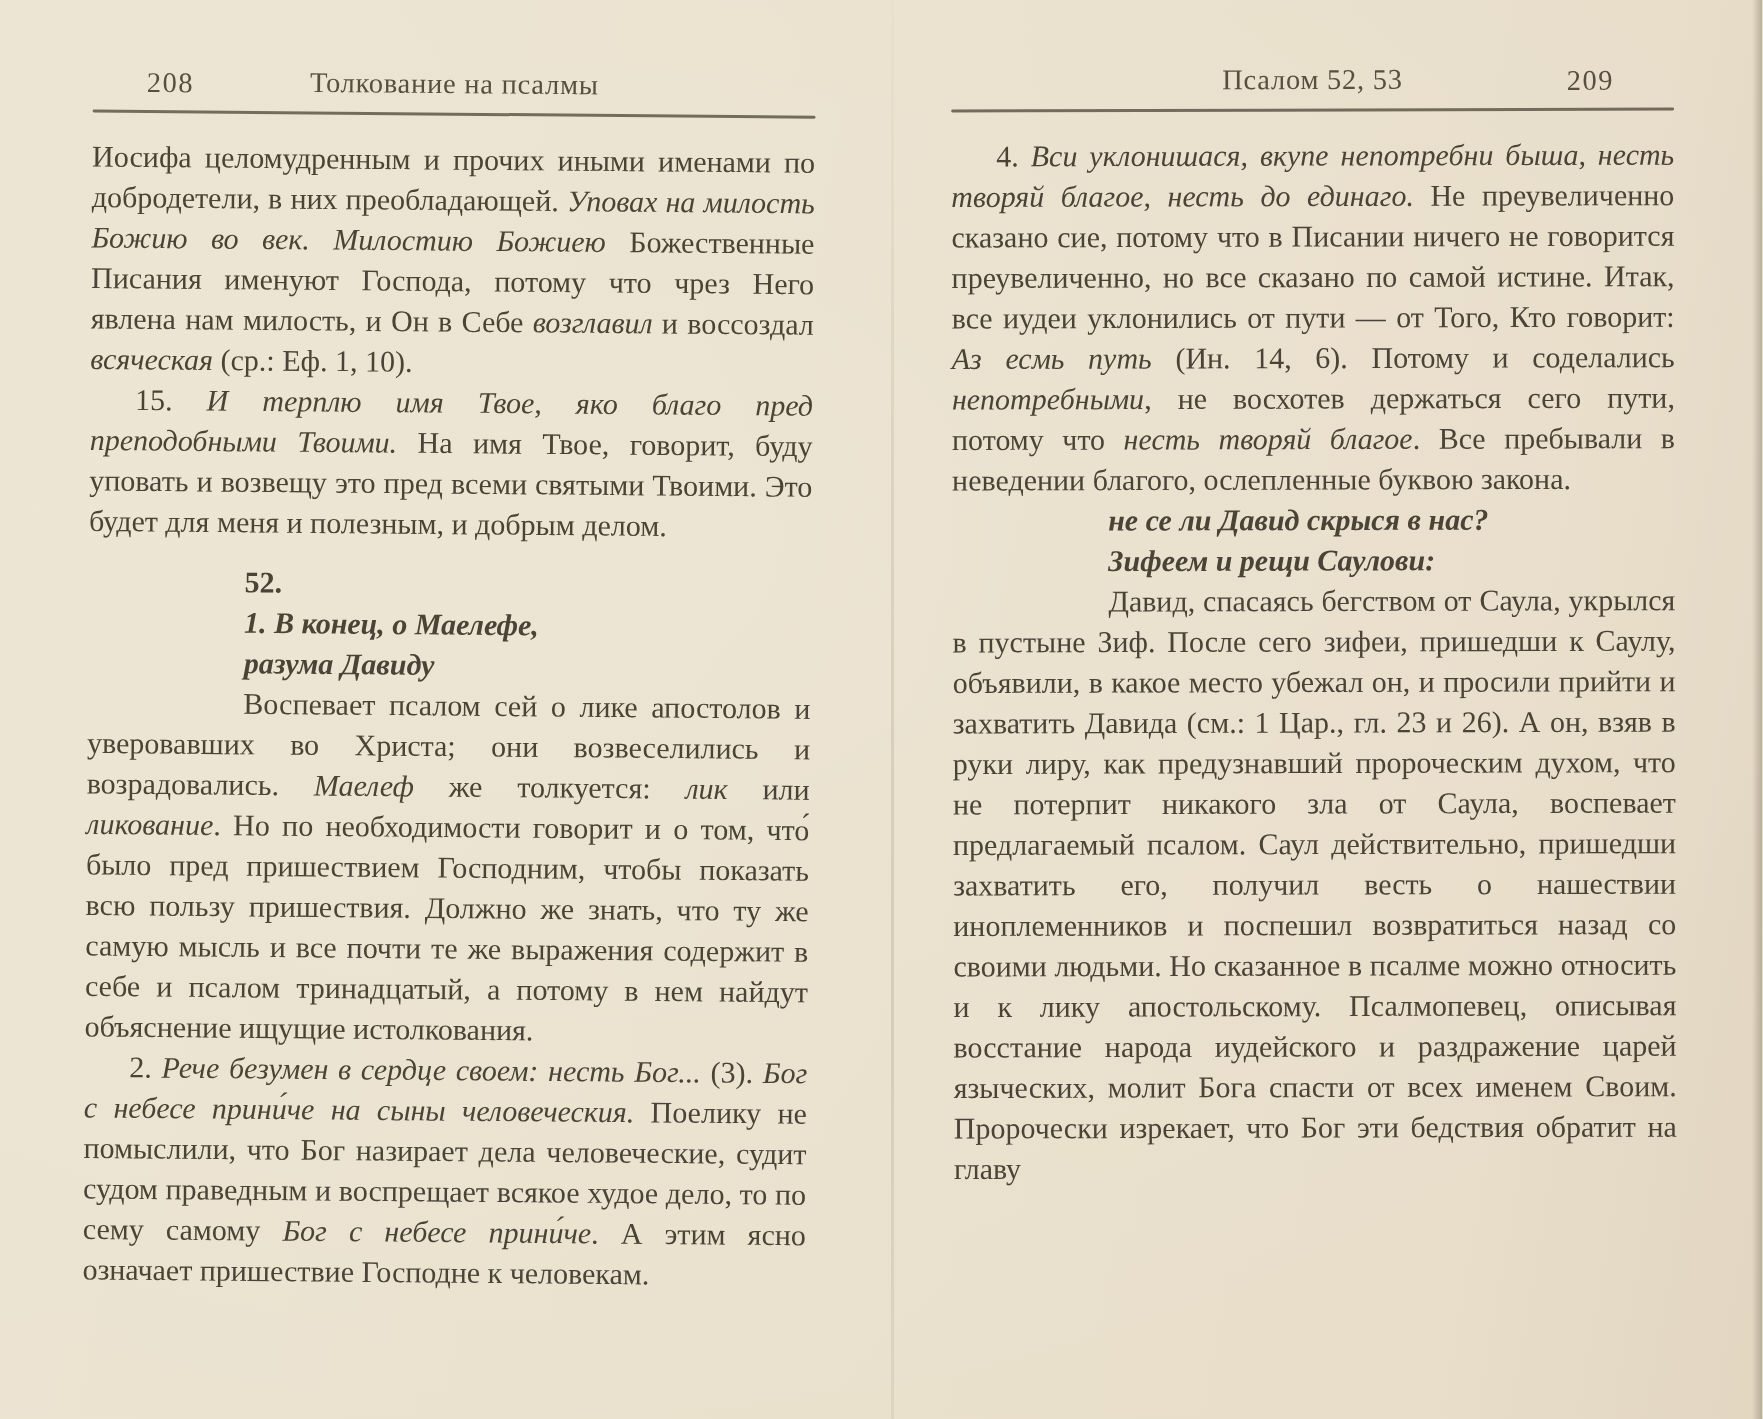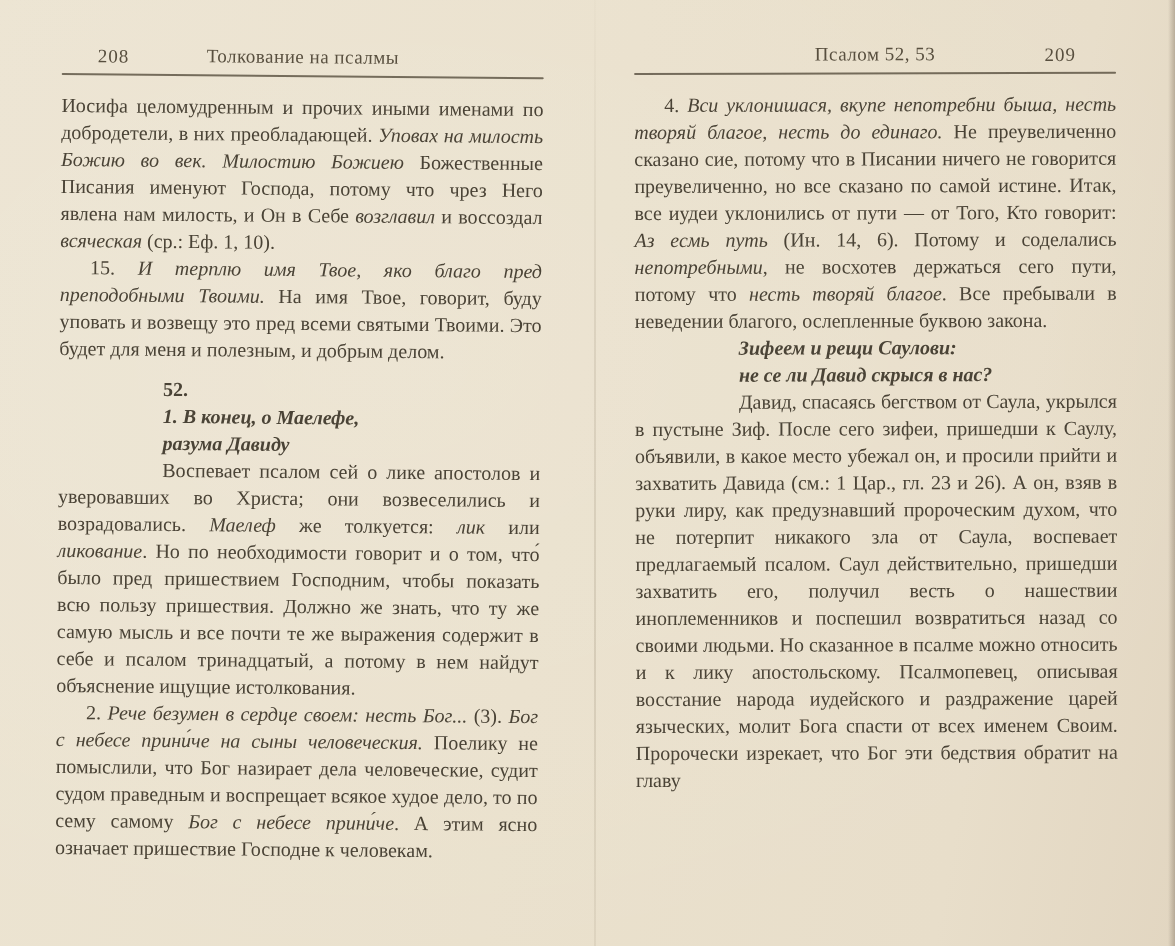--- a/index.html
+++ b/index.html
@@ -69,18 +69,18 @@
 
 <section class="page page-right">
   <header class="running-head">
     <span class="headtitle">Псалом 52, 53</span>
     <span class="pagenum">209</span>
   </header>
   <div class="head-rule"></div>
   <div class="page-body">
       <p class="para indent-normal"><span class="rm">4. </span><span class="it">Вси уклонишася, вкупе непотребни быша, несть творяй благое, несть до единаго. </span><span class="rm">Не преувеличенно сказано сие, потому что в Писании ничего не говорится преувеличенно, но все сказано по самой истине. Итак, все иудеи уклонились от пути — от Того, Кто говорит: </span><span class="it">Аз есмь путь </span><span class="rm">(Ин. 14, 6). Потому и соделались </span><span class="it">непотребными</span><span class="rm">, не восхотев держаться сего пути, потому что </span><span class="it">несть творяй благое</span><span class="rm">. Все пребывали в неведении благого, ослепленные буквою закона.</span></p>
       <div class="subtitle">
+        <div class="subtitle-line">не се ли Давид скрыся в нас?</div>
         <div class="subtitle-line">Зифеем и рещи Саулови:</div>
-        <div class="subtitle-line">не се ли Давид скрыся в нас?</div>
       </div>
       <p class="para indent-big"><span class="rm">Давид, спасаясь бегством от Саула, укрылся в пустыне Зиф. После сего зифеи, пришедши к Саулу, объявили, в какое место убежал он, и просили прийти и захватить Давида (см.: 1 Цар., гл. 23 и 26). А он, взяв в руки лиру, как предузнавший пророческим духом, что не потерпит никакого зла от Саула, воспевает предлагаемый псалом. Саул действительно, пришедши захватить его, получил весть о нашествии иноплеменников и поспешил возвратиться назад со своими людьми. Но сказанное в псалме можно относить и к лику апостольскому. Псалмопевец, описывая восстание народа иудейского и раздражение царей языческих, молит Бога спасти от всех именем Своим. Пророчески изрекает, что Бог эти бедствия обратит на главу</span></p>
     </div>
 </section>
 
 </body></html>

